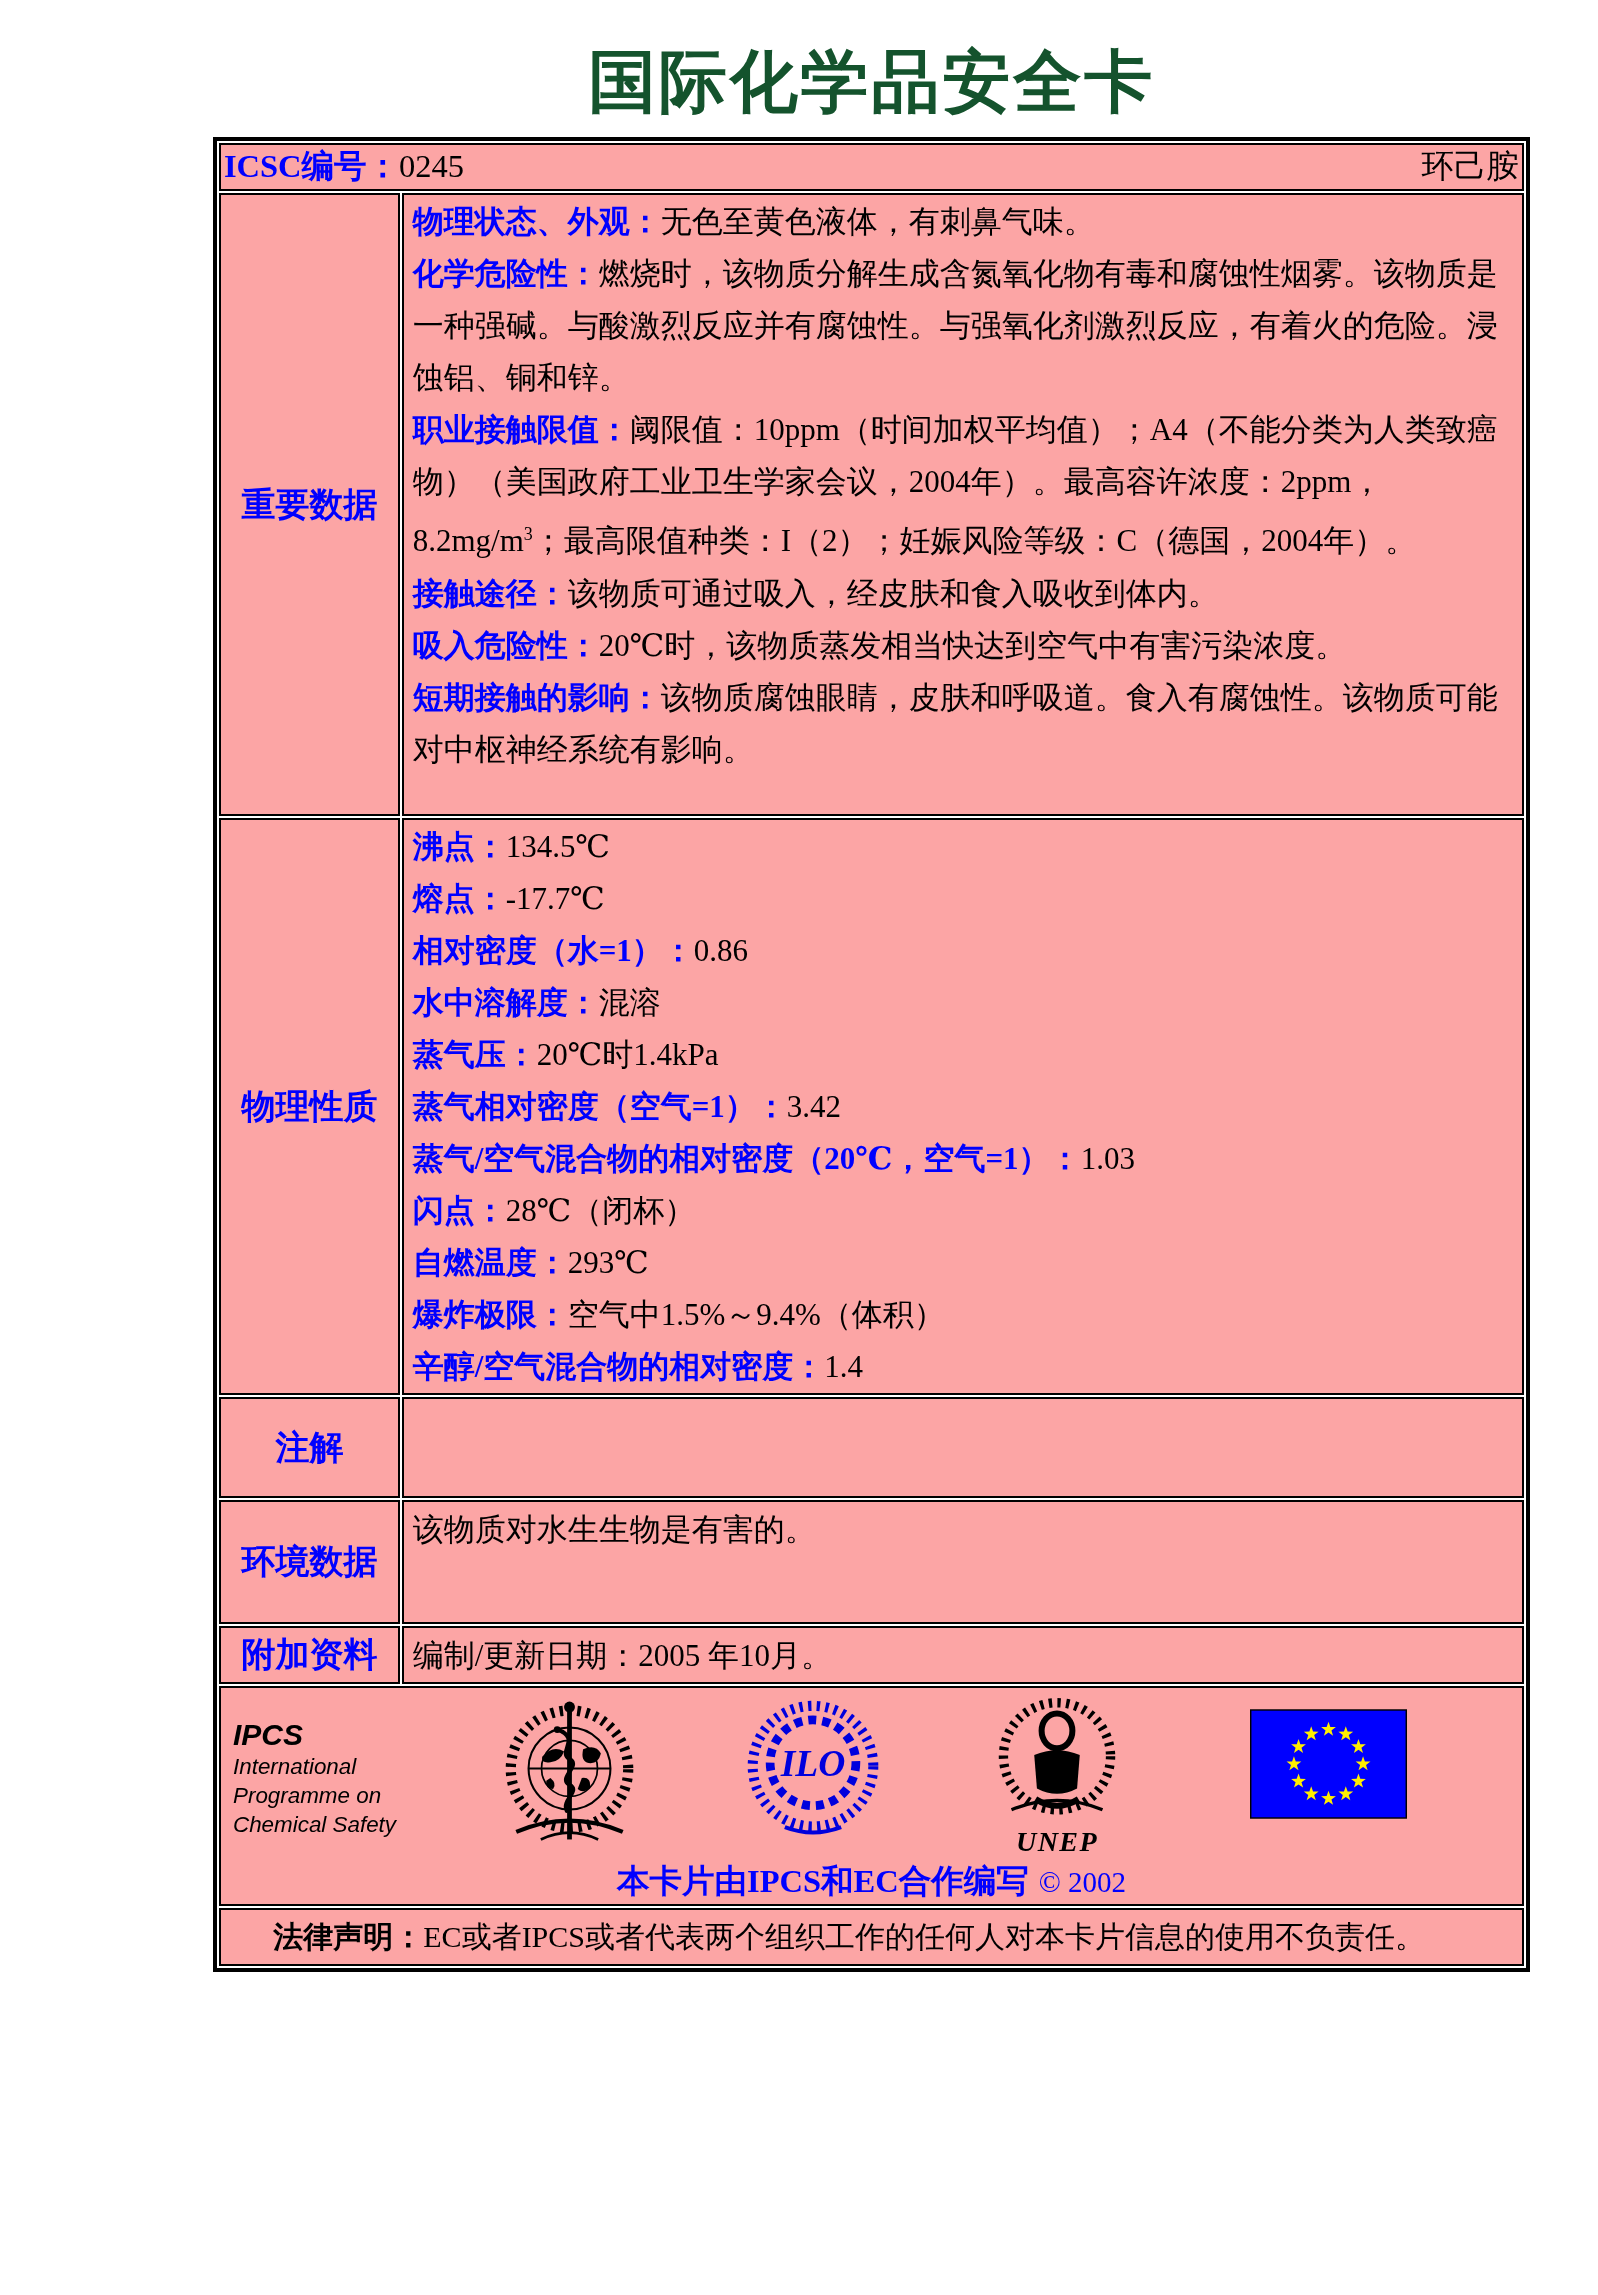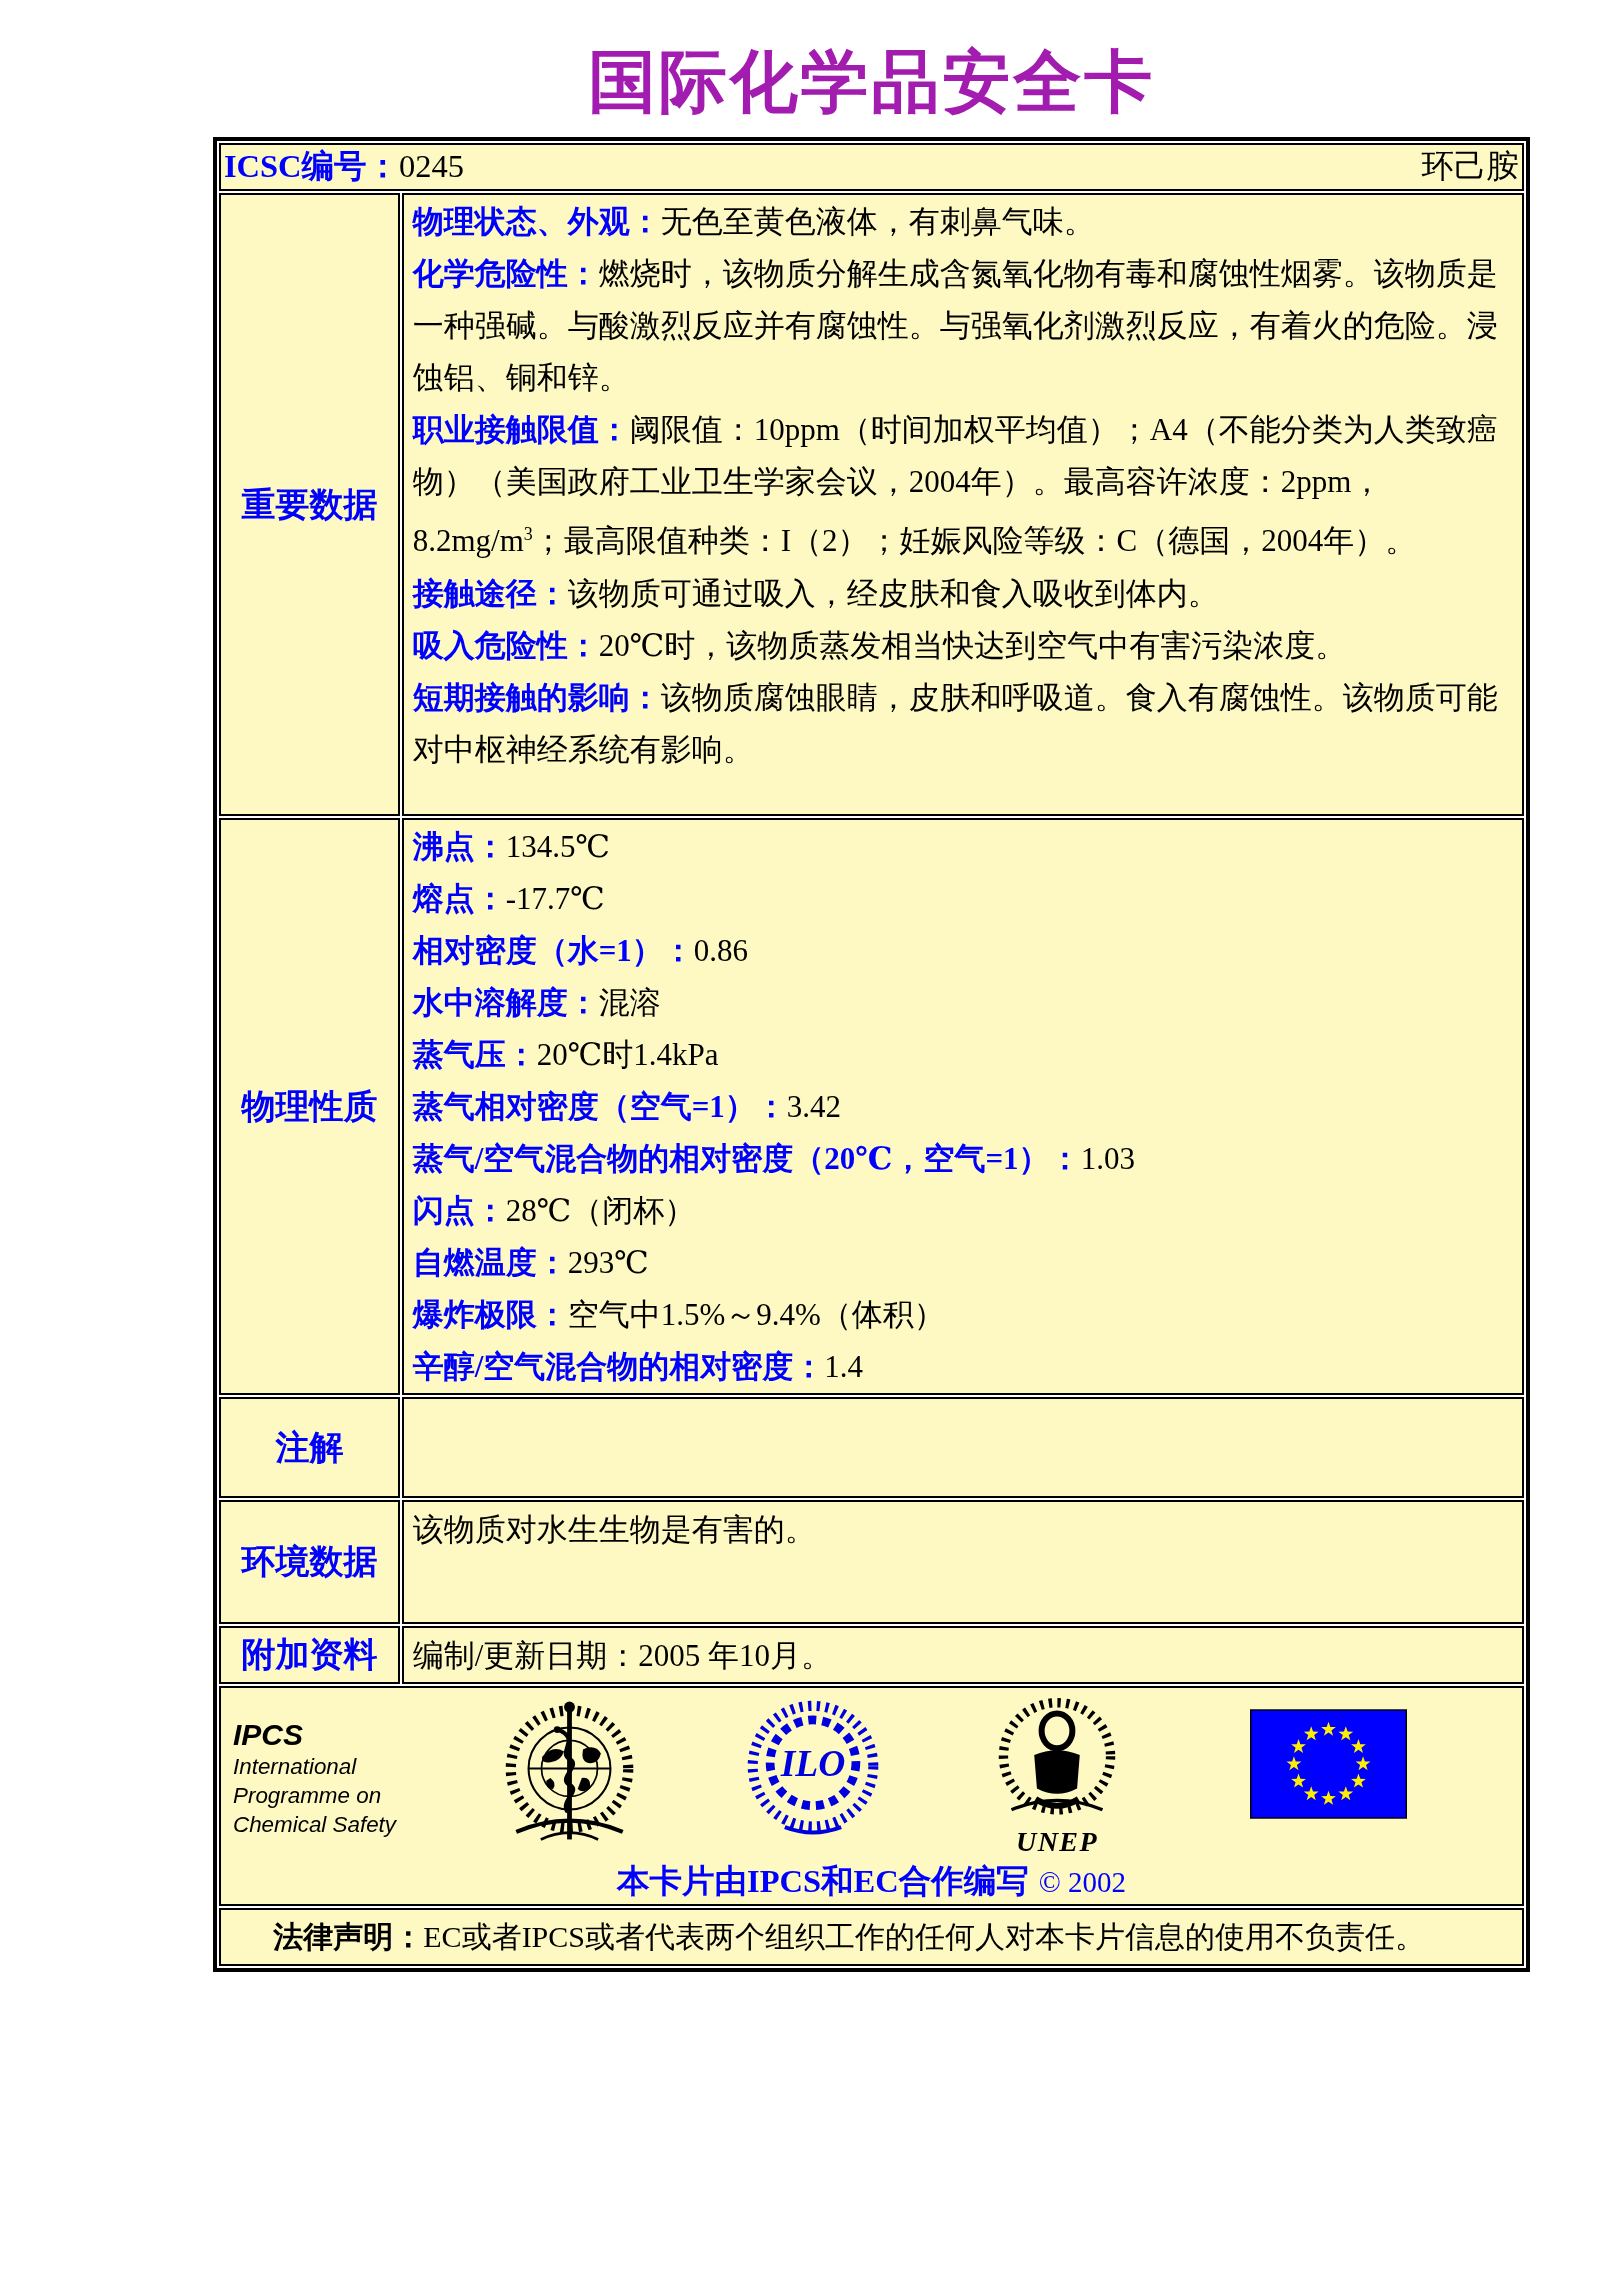--- a/index.html
+++ b/index.html
@@ -4,29 +4,29 @@
 <style>
   * { margin:0; padding:0; box-sizing:border-box; }
   html,body { background:#ffffff; }
   body {
     width:1598px; height:2295px; position:relative;
     font-family:"Liberation Serif","DejaVu Serif",serif;
     color:#000;
   }
   .page-title {
     width:1317px; margin:32px 0 0 213px; height:105px;
-    text-align:center; color:#a21caf; font-weight:bold;
+    text-align:center; color:#14532d; font-weight:bold;
     font-size:68px; line-height:101px; letter-spacing:2.9px;
   }
   table.card {
     margin-left:213px; width:1317px; table-layout:fixed;
     border-collapse:separate; border-spacing:2.9px;
     border:4.3px solid #000; background:#fff;
   }
-  td { border:2.9px solid #000; vertical-align:top; background:#fef9c3; }
+  td { border:2.9px solid #000; vertical-align:top; background:#fca5a5; }
   td.side {
     text-align:center; vertical-align:middle;
     color:#0000ff; font-weight:bold; font-size:34px;
   }
   td.body { font-size:31px; line-height:52px; padding:1.4px 7.2px 0 8.7px; }
   .k { color:#0000ff; font-weight:bold; }
   sup { font-size:58%; vertical-align:super; }
   .id-flex { display:flex; justify-content:space-between; align-items:center; height:100%; font-size:32.5px; padding:0 2.9px; }
   .logos-cell { padding:4.3px 0 0 0; }
   .logo-row { display:flex; align-items:flex-start; padding-left:12px; height:159px;font-style:italic; }

